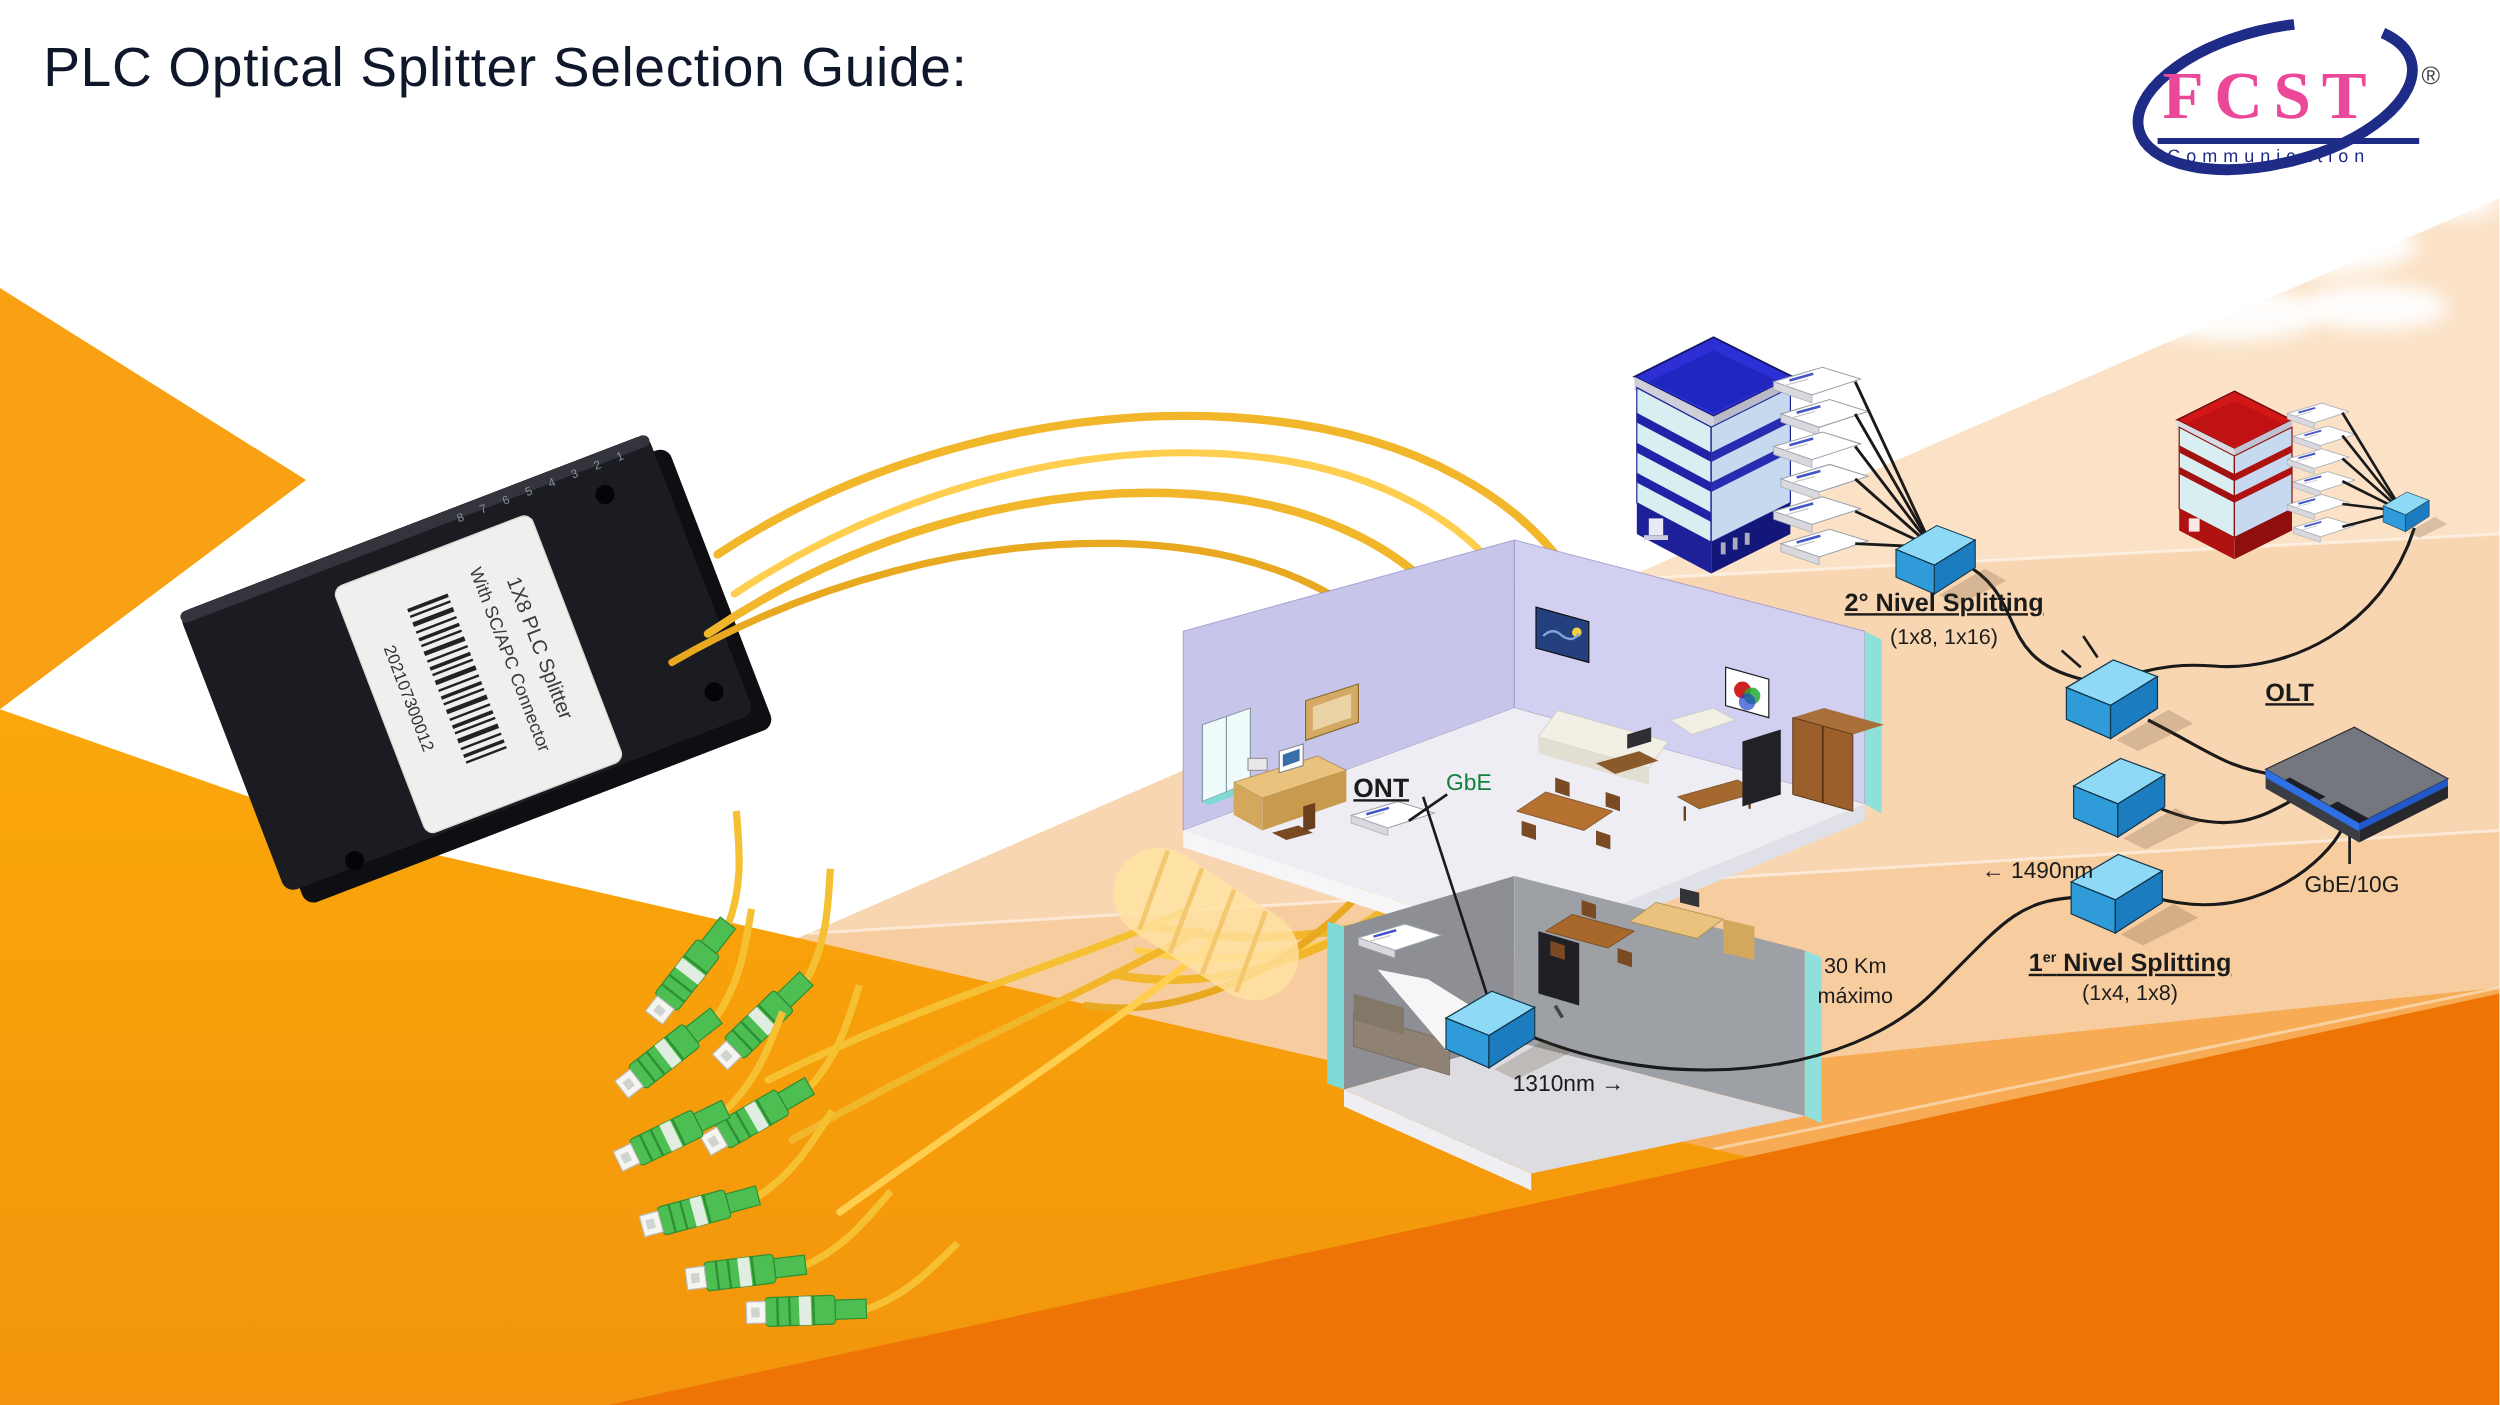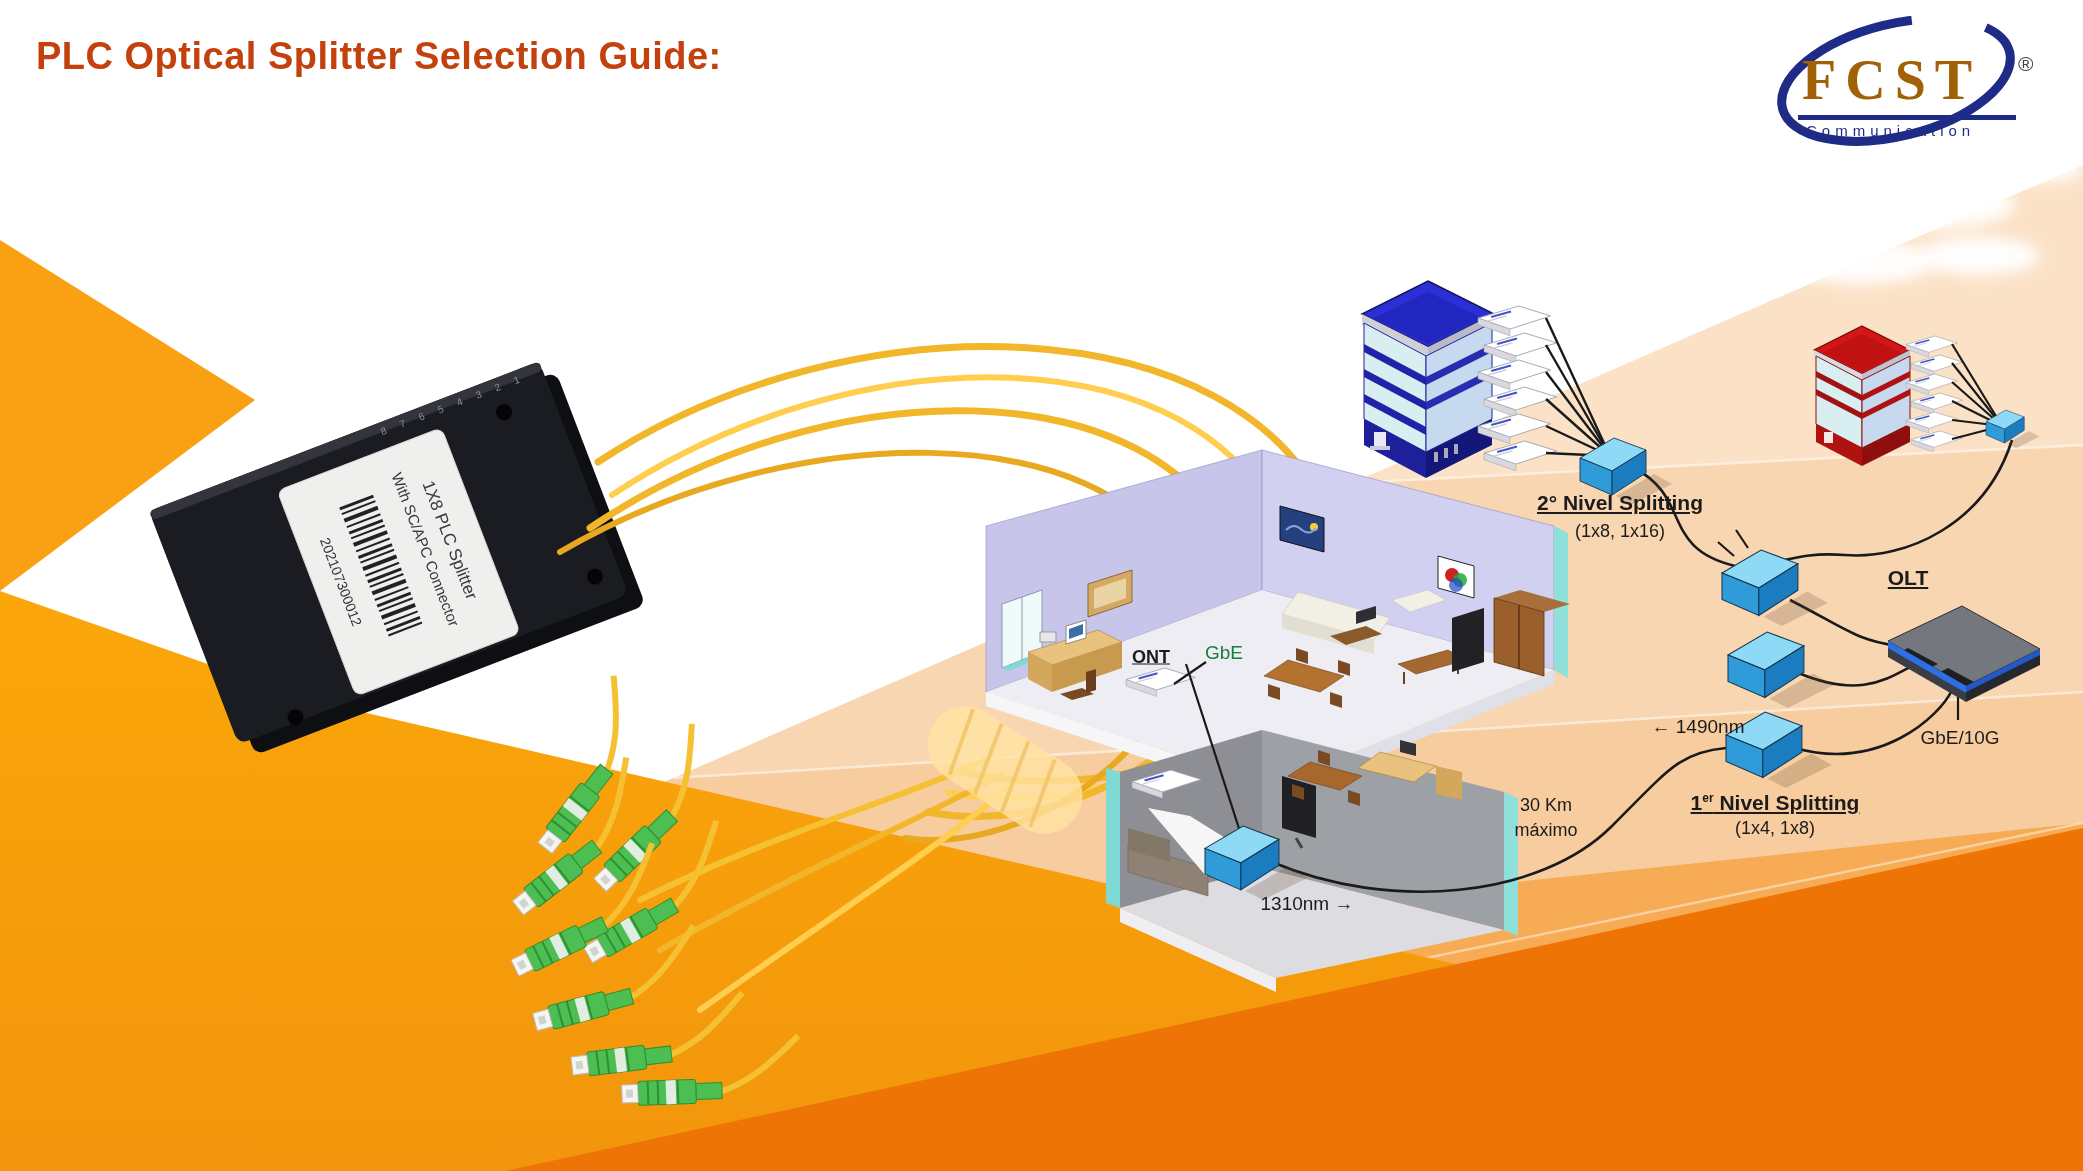--- a/index.html
+++ b/index.html
@@ -1,34 +1,34 @@
 <!DOCTYPE html>
 <html><head>
 <meta charset="utf-8">
 <style>
   html,body{margin:0;padding:0;background:#ffffff;}
   .canvas{position:relative;width:2083px;height:1171px;overflow:hidden;background:#ffffff;
           font-family:"Liberation Sans", sans-serif;}
   .abs{position:absolute;}
   
-  .title{left:36px;top:22px;color:#c2410c;font-weight:bold;font-size:38px;line-height:68px;
+  .title{left:36px;top:22px;color:#0f172a;font-weight:normal;font-size:46px;line-height:68px;
          letter-spacing:0.5px;white-space:nowrap;}
   
   .logo{left:1768px;top:16px;width:280px;height:140px;}
   .logo .name{position:absolute;left:34px;top:32px;font-family:"Liberation Serif",serif;
-              font-weight:bold;font-size:56px;letter-spacing:9px;color:#a16207;}
+              font-weight:bold;font-size:56px;letter-spacing:9px;color:#ec4899;}
   .logo .reg{position:absolute;left:250px;top:36px;font-size:21px;color:#444;}
   .logo .rule{position:absolute;left:30px;top:99px;width:218px;height:5px;background:#1F2C87;}
   .logo .tagline{position:absolute;left:38px;top:106px;font-size:15px;
                  letter-spacing:5px;color:#1F2C87;}
   
   .dlabel{transform:translate(-50%,-50%);color:#1b1b1b;white-space:nowrap;text-align:center;}
   .b{font-weight:bold;text-decoration:underline;}
   .f19{font-size:19px;} .f18{font-size:18px;text-align:center;}
-  .f21{font-size:21px;} .f22{font-size:18px;}
+  .f21{font-size:21px;} .f22{font-size:22px;}
   sup{font-size:12px;}
   svg{display:block;}
 </style>
 </head>
 <body>
 
 <div class="canvas">
 
   <svg class="abs" style="left:0;top:0" width="2083" height="1171" viewBox="0 0 2083 1171">
     <defs>

